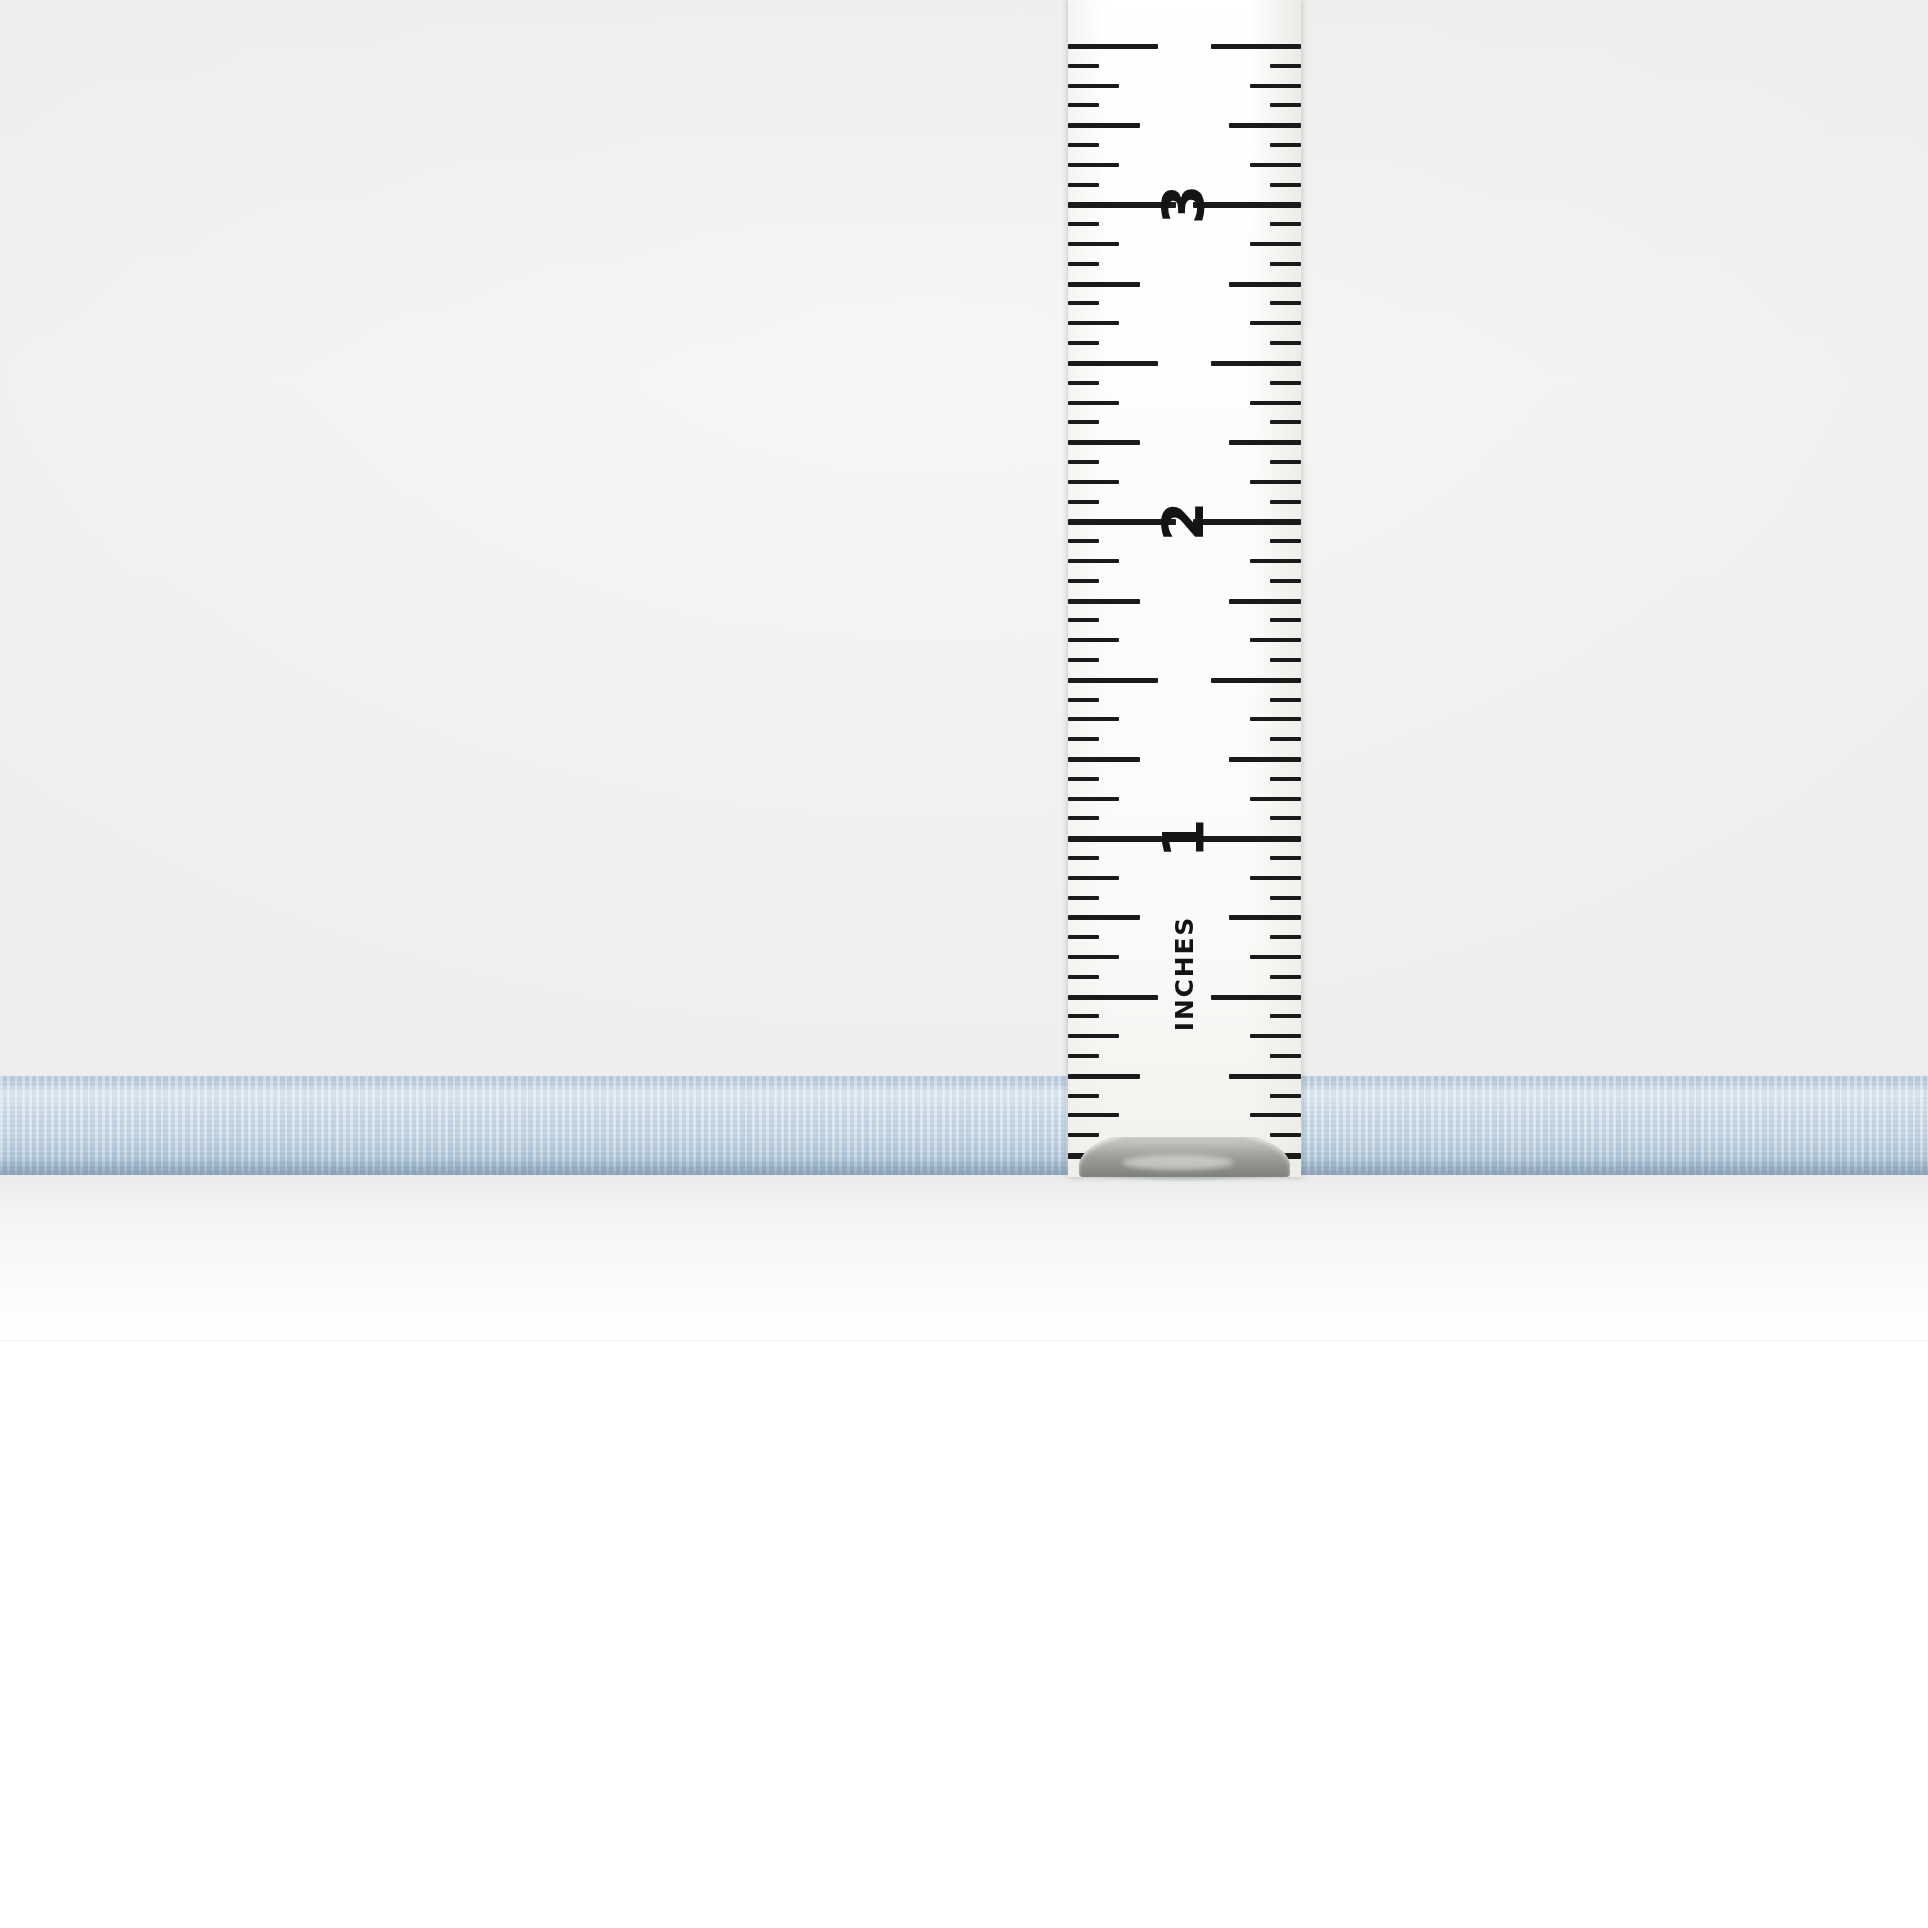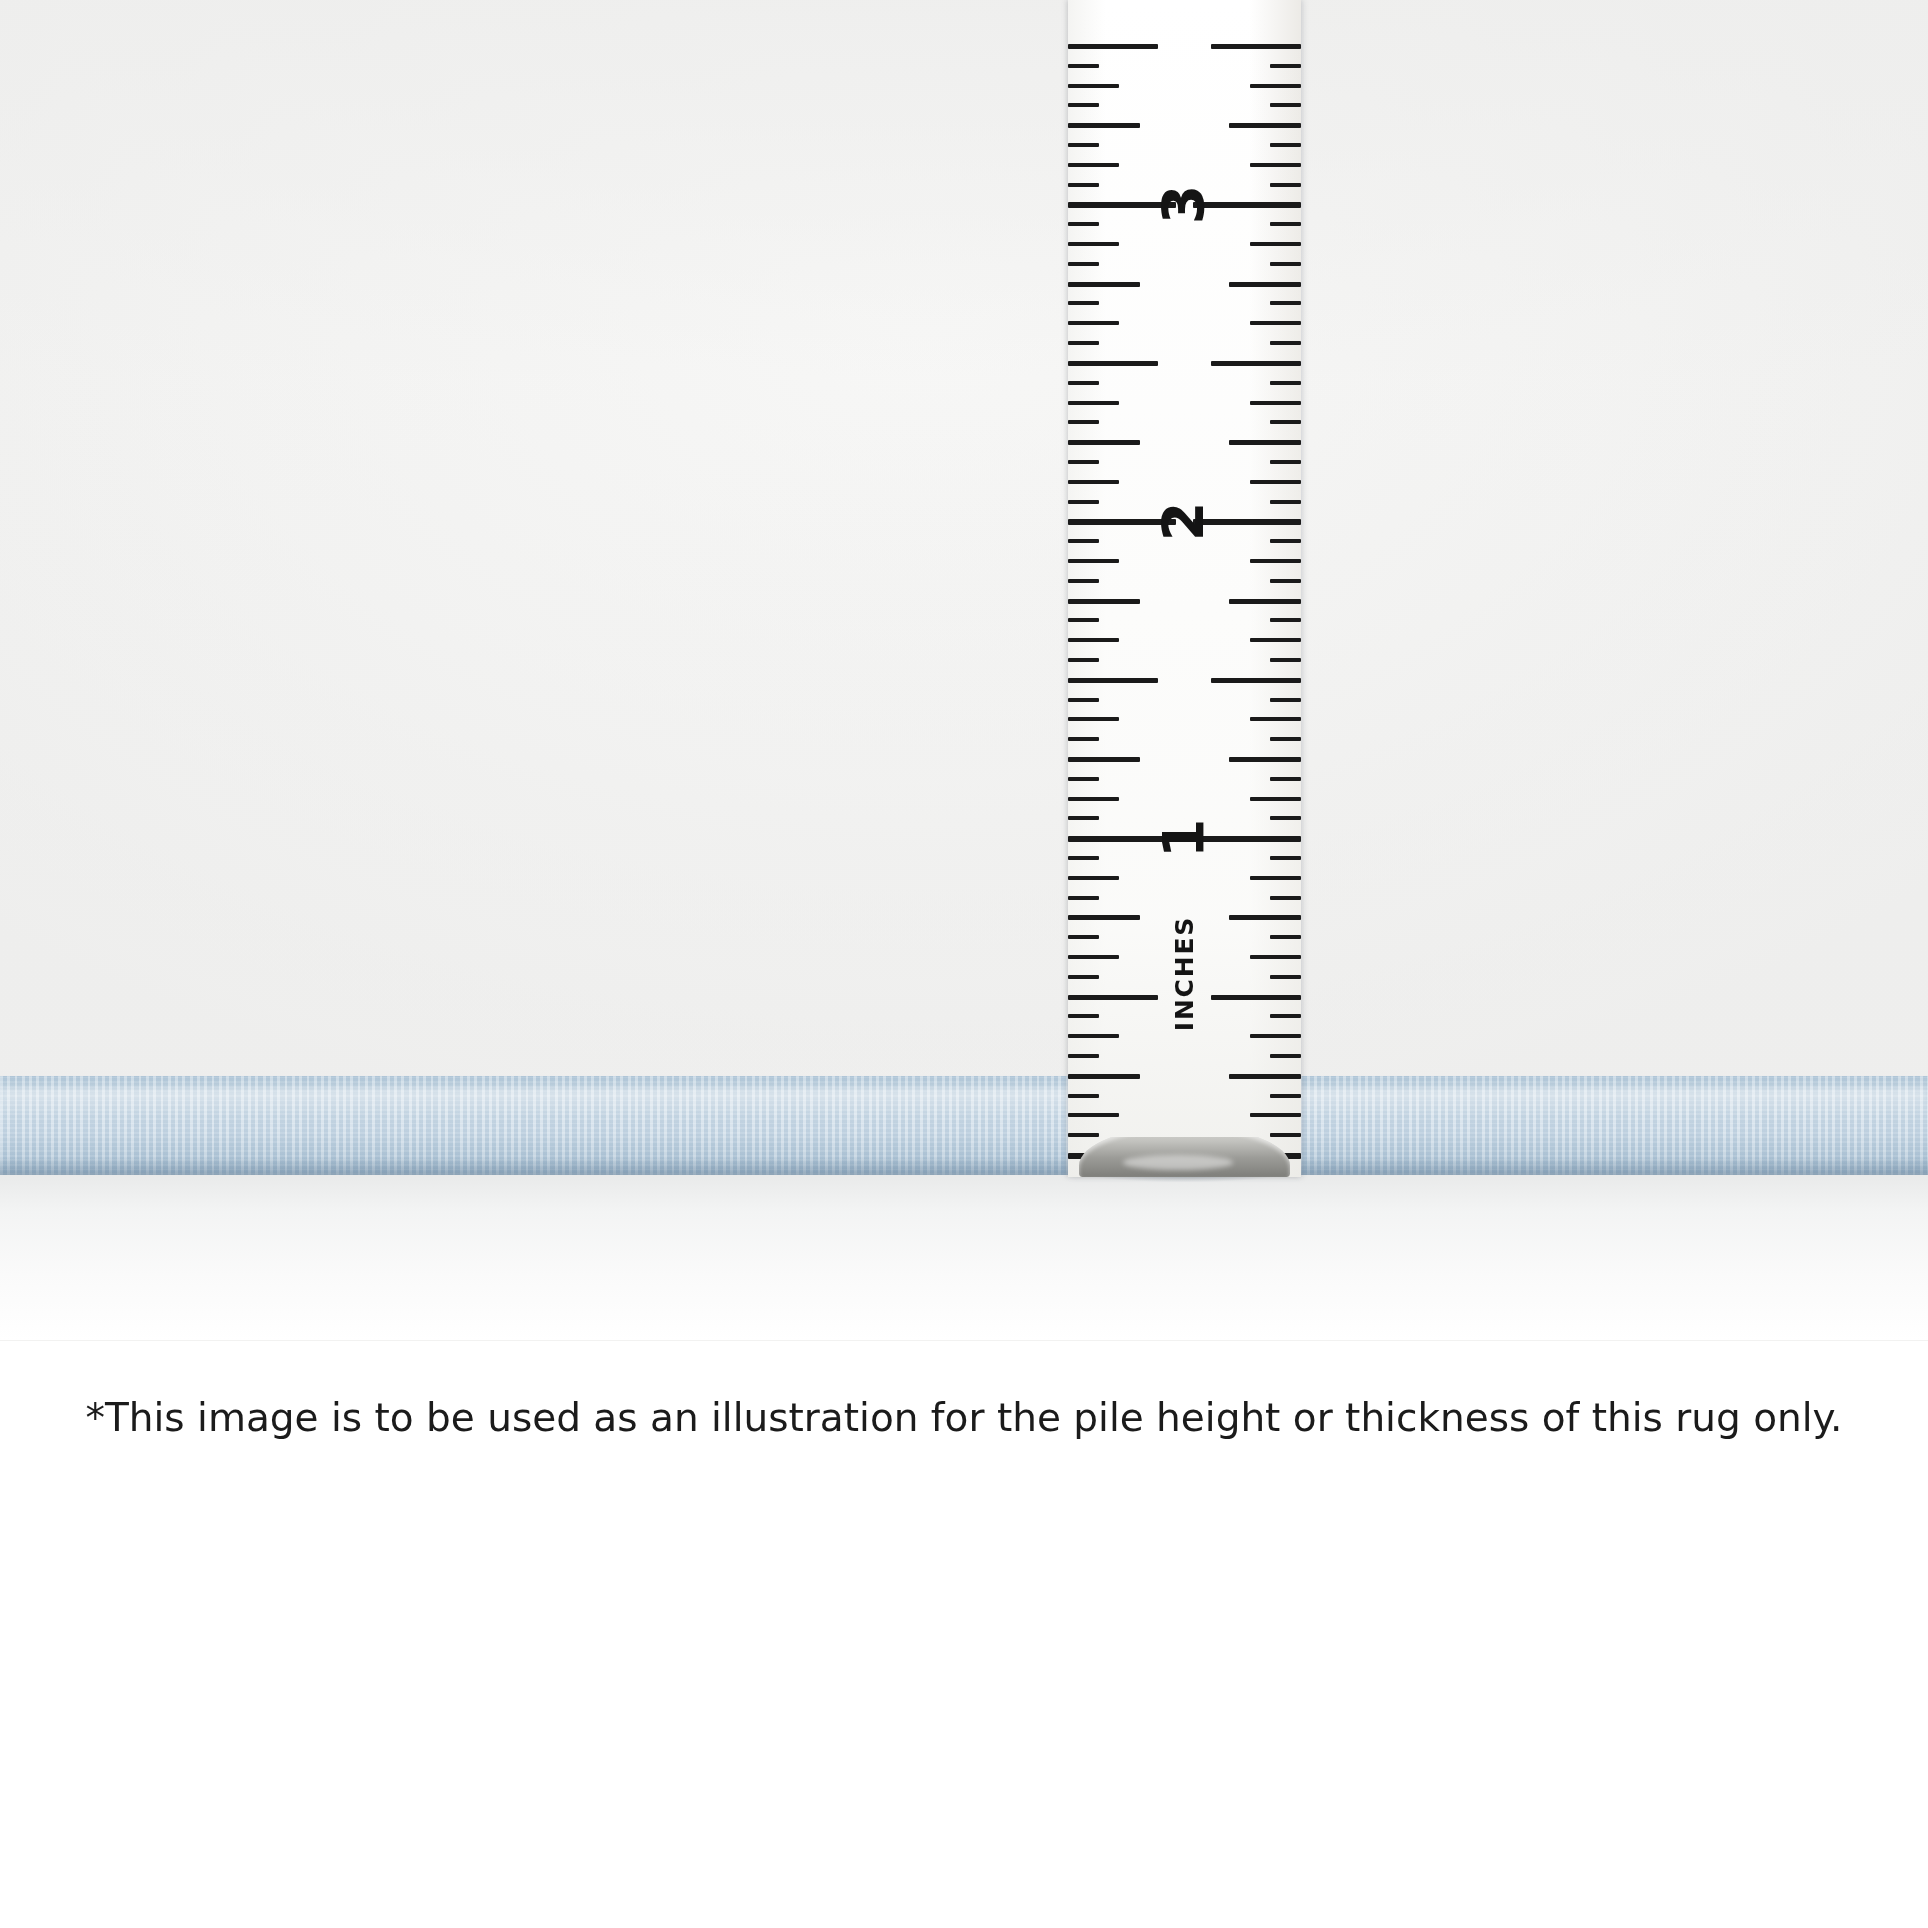--- a/index.html
+++ b/index.html
@@ -362,17 +362,16 @@
 
     <div class="ruler-contact-shadow"></div>
     <div class="ruler-tip">
       <div class="metal"></div>
       <div class="metal-shine"></div>
     </div>
 
   </div>
 
   <div class="caption">
-    <span class="line">*This image is to be used as an illustration for the pile height or thickness of this rug only.</span>
   </div>
 
 </div>
 
 
 </body></html>

